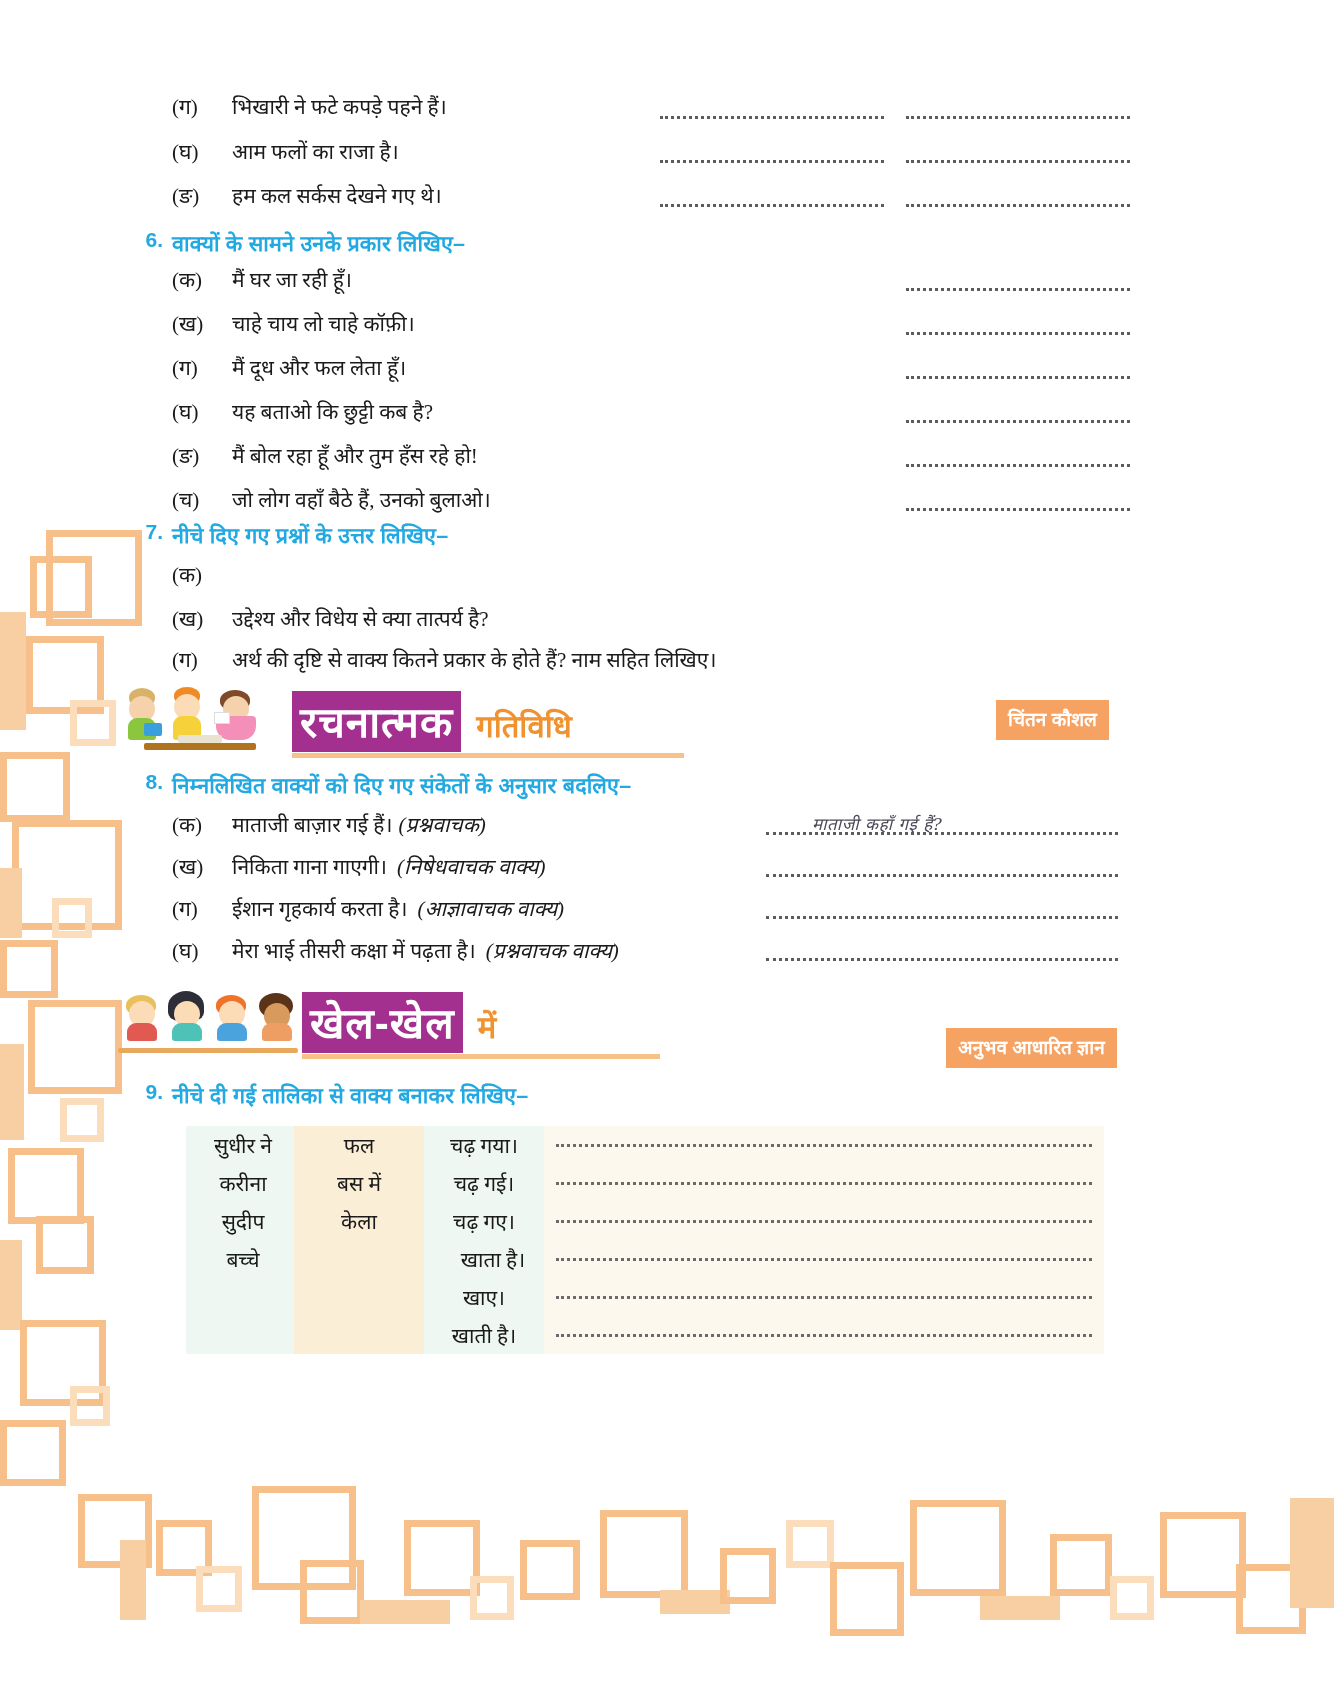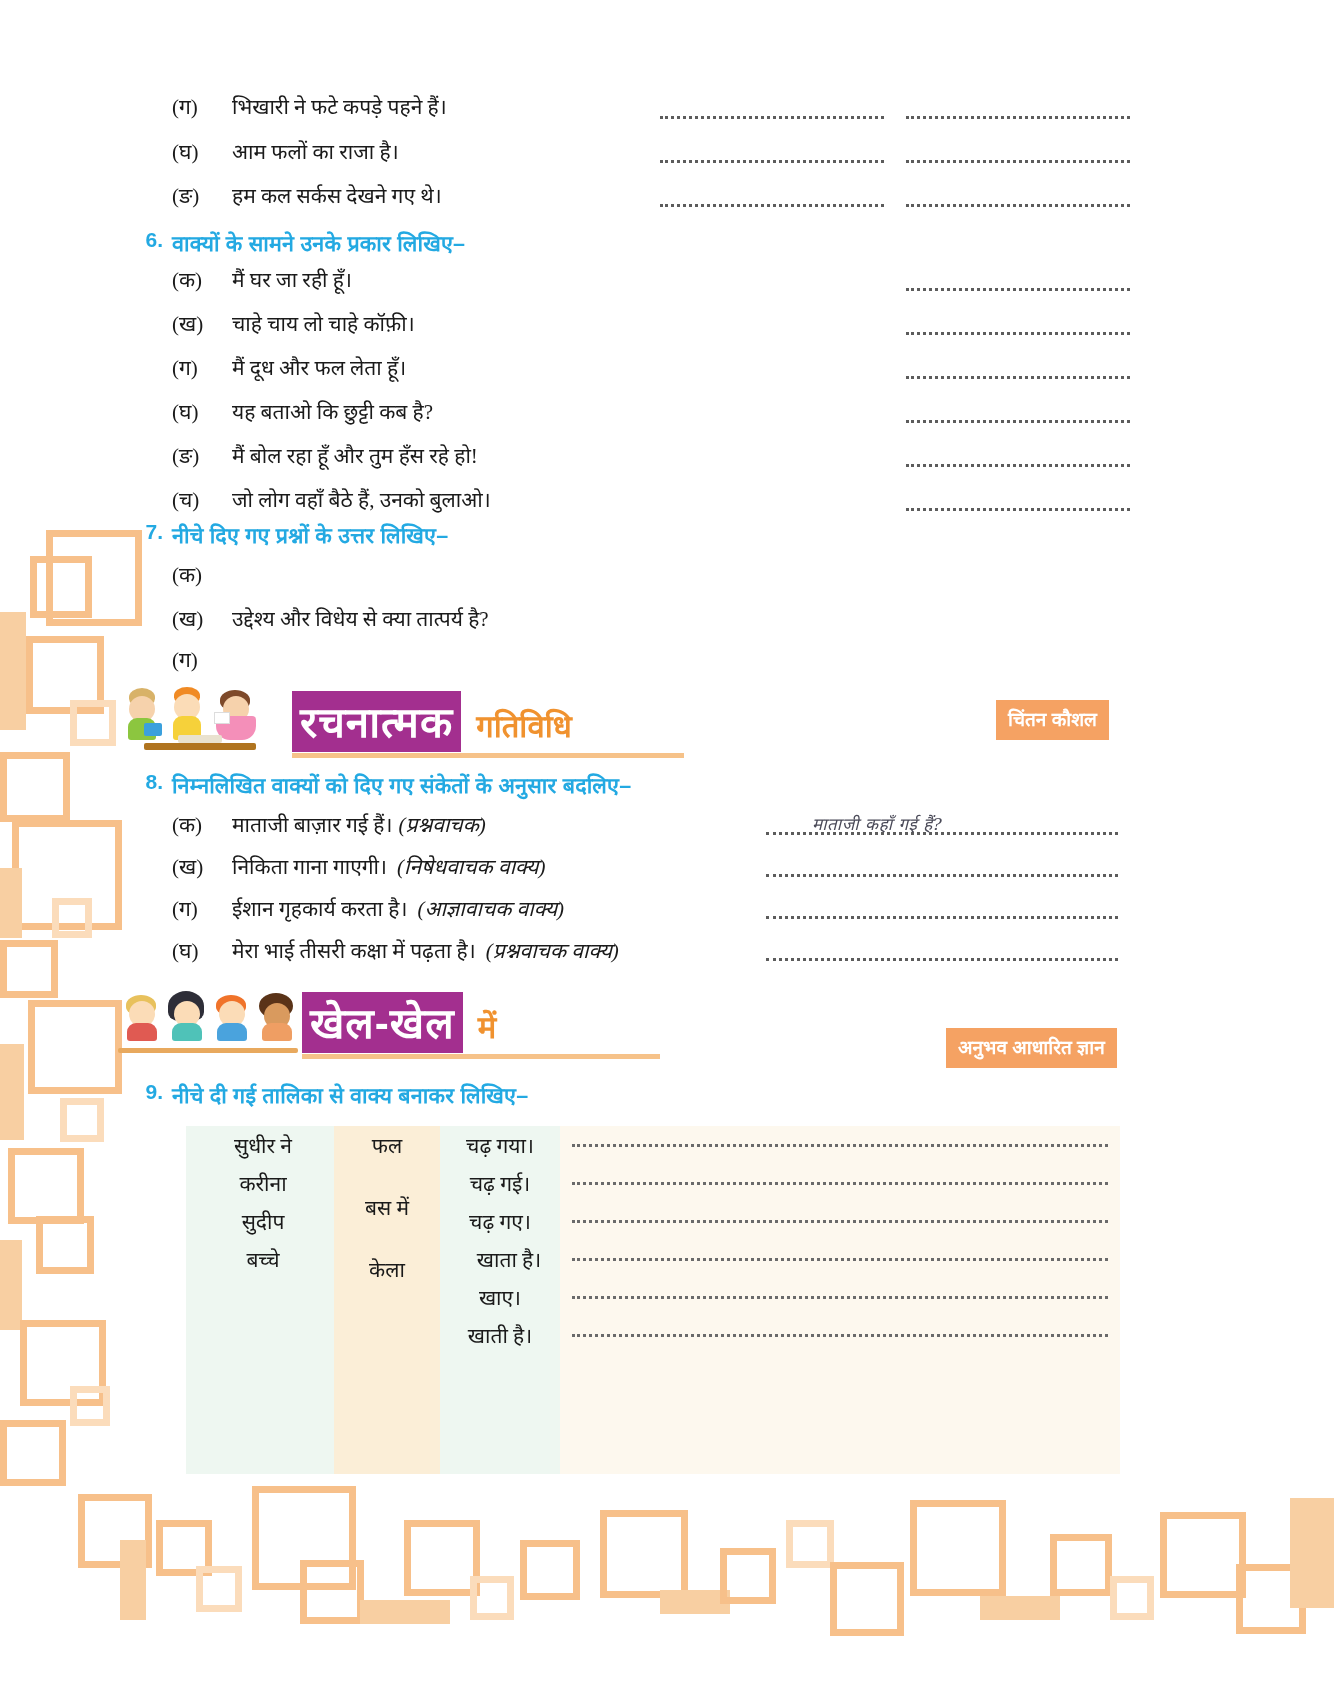--- a/index.html
+++ b/index.html
@@ -226,20 +226,21 @@
 
   <div class="item" style="position:absolute; top:560px;">
     <span class="lbl">(क)</span>
   </div>
   <div class="item" style="position:absolute; top:604px;">
     <span class="lbl">(ख)</span>
     <span class="body-txt">उद्देश्य और विधेय से क्या तात्पर्य है?</span>
   </div>
   <div class="item" style="position:absolute; top:645px;">
     <span class="lbl">(ग)</span>
+    <span class="body-txt">अर्थ की दृष्टि से वाक्य कितने प्रकार के होते हैं? नाम सहित लिखिए।</span>
   </div>
 
   <div class="sec-head" style="left:118px; top:690px;">
     <div class="kids" style="width:170px; height:62px;">
 
       <div class="kid" style="left:4px; width:40px; height:54px;">
         <div class="hair" style="left:7px; bottom:38px; width:26px; height:18px; background:#d8b268;"></div>
         <div class="head" style="left:7px; bottom:22px; background:#f6d2ac;"></div>
         <div class="body-s" style="left:6px; width:28px; height:22px; background:#8cc63f;"></div>
         <div style="position:absolute; left:22px; bottom:8px; width:18px; height:13px; background:#3aa0dd; border-radius:2px;"></div>
@@ -334,29 +335,29 @@
     </div>
   </div>
   <div class="badge" style="left:946px; top:1028px;">अनुभव आधारित ज्ञान</div>
 
   <div class="row" style="position:absolute; left:138px; top:1080px;">
     <span class="qnum">9.</span>
     <span class="qtext">नीचे दी गई तालिका से वाक्य बनाकर लिखिए–</span>
   </div>
 
   <div class="tbl" style="left:186px; top:1126px;">
-    <div class="tcol c-green" style="width:148px;padding-left:6px;">
+    <div class="tcol c-green" style="width:108px;padding-left:6px;">
       <div class="tcell" style="height:38px;">सुधीर ने</div>
       <div class="tcell" style="height:38px;">करीना</div>
       <div class="tcell" style="height:38px;">सुदीप</div>
       <div class="tcell" style="height:38px;">बच्चे</div>
       <div class="tcell" style="height:38px;"></div>
       <div class="tcell" style="height:38px;"></div>
     </div>
-    <div class="tcol c-cream" style="width:106px;gap:24px;">
+    <div class="tcol c-cream" style="width:130px;">
       <div class="tcell" style="height:38px;">फल</div>
       <div class="tcell" style="height:38px;">बस में</div>
       <div class="tcell" style="height:38px;">केला</div>
       <div class="tcell" style="height:38px;"></div>
       <div class="tcell" style="height:38px;"></div>
       <div class="tcell" style="height:38px;"></div>
     </div>
     <div class="tcol c-mint" style="width:120px;">
       <div class="tcell" style="height:38px;">चढ़ गया।</div>
       <div class="tcell" style="height:38px;">चढ़ गई।</div>

